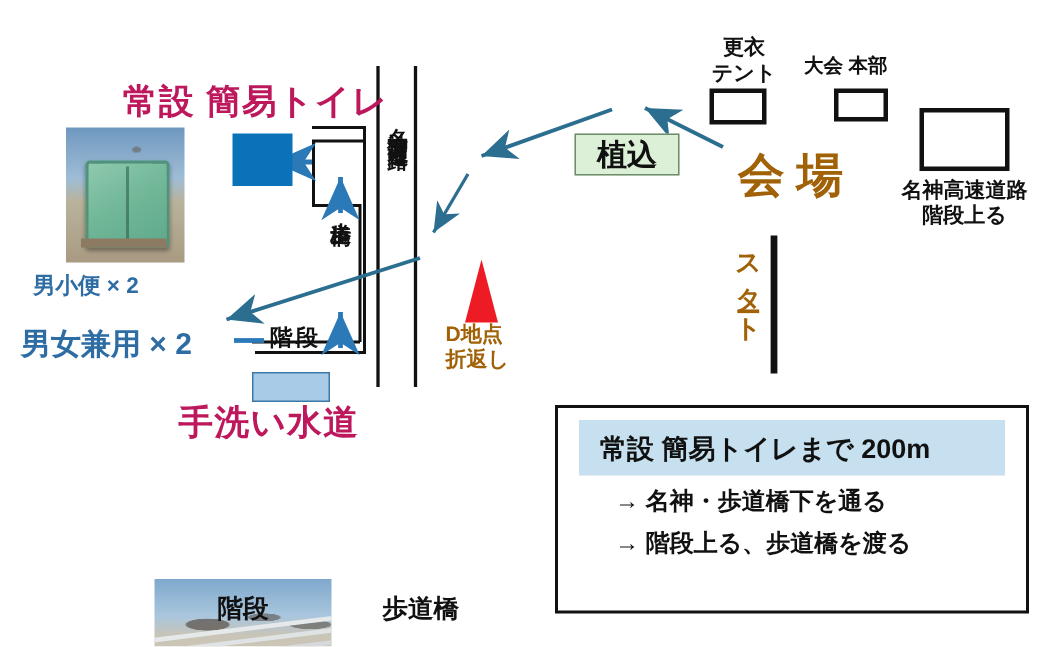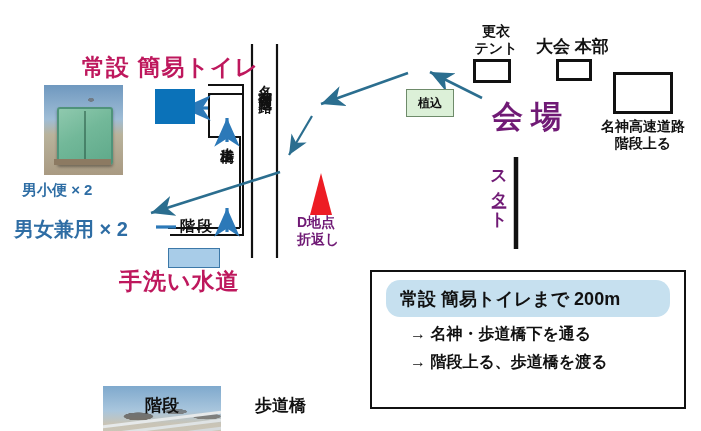--- a/index.html
+++ b/index.html
@@ -29,21 +29,21 @@
     white-space:nowrap;
   }
   .label-black{
     color:#111111;
     font-weight:bold;
     white-space:nowrap;
     text-align:center;
     line-height:1.12;
   }
   .label-red{
-    color:#701a75;
+    color:#a16207;
     font-weight:bold;
     white-space:nowrap;
     text-align:center;
     line-height:1.14;
   }
 
   
   .photo{
     overflow:hidden;
     background:#cfd8de;
@@ -122,21 +122,20 @@
     background:#ffffff;
     box-sizing:border-box;
   }
   .info-head{
     background:#C6E0EF;
     color:#111111;
     font-weight:bold;
     display:flex;align-items:center;
     padding-left:14px;
     box-sizing:border-box;
-    border-radius:14px;
   }
   .info-line{
     color:#111111;font-weight:bold;white-space:nowrap;
   }
 
   svg.overlay{position:absolute;left:0;top:0;width:701px;height:431px;pointer-events:none;}
 </style>
 </head>
 <body>
 
@@ -193,31 +192,31 @@
   <div class="abs label-black" style="left:180px;top:218px;font-size:15px;letter-spacing:2px;">階段</div>
 
   <div class="abs box-lightblue" style="left:168px;top:248px;width:52px;height:20px;"></div>
   <div class="abs title-blue" style="left:119px;top:266px;font-size:23px;">手洗い水道</div>
 
   <div class="abs vert label-black" style="left:257px;top:74px;font-size:14px;letter-spacing:3px;">名神高速道路</div>
 
   <div class="abs label-red" style="left:297px;top:215px;font-size:14px;">D地点</div>
   <div class="abs label-red" style="left:297px;top:232px;font-size:14px;">折返し</div>
 
-  <div class="abs box-green" style="left:383px;top:89px;width:48px;height:28px;font-size:12px;margin-left:23px;">植込</div>
+  <div class="abs box-green" style="left:383px;top:89px;width:70px;height:28px;font-size:20px;">植込</div>
 
   <div class="abs label-red" style="left:492px;top:99px;font-size:31px;letter-spacing:8px;">会場</div>
 
   <div class="abs vert label-red" style="left:489px;top:158px;font-size:17px;letter-spacing:1px;">スタート</div>
 
   <div class="abs label-black" style="left:473px;top:24px;font-size:14px;width:46px;">更衣</div>
   <div class="abs label-black" style="left:467px;top:41px;font-size:14px;width:58px;">テント</div>
   <div class="abs box-outline" style="left:473px;top:59px;width:38px;height:24px;"></div>
 
-  <div class="abs label-black" style="left:536px;top:37px;font-size:17px;">大会 本部</div>
+  <div class="abs label-black" style="left:536px;top:37px;font-size:13px;">大会 本部</div>
   <div class="abs box-outline" style="left:556px;top:59px;width:36px;height:22px;"></div>
 
   <div class="abs box-outline" style="left:613px;top:72px;width:60px;height:42px;"></div>
   <div class="abs label-black" style="left:598px;top:119px;font-size:14px;width:90px;">名神高速道路</div>
   <div class="abs label-black" style="left:598px;top:136px;font-size:14px;width:90px;">階段上る</div>
 
   <div class="abs photo ph-stairs" style="left:103px;top:296px;width:118px;height:95px;">
     <div class="trees"></div>
 
     <div class="rail"></div>

